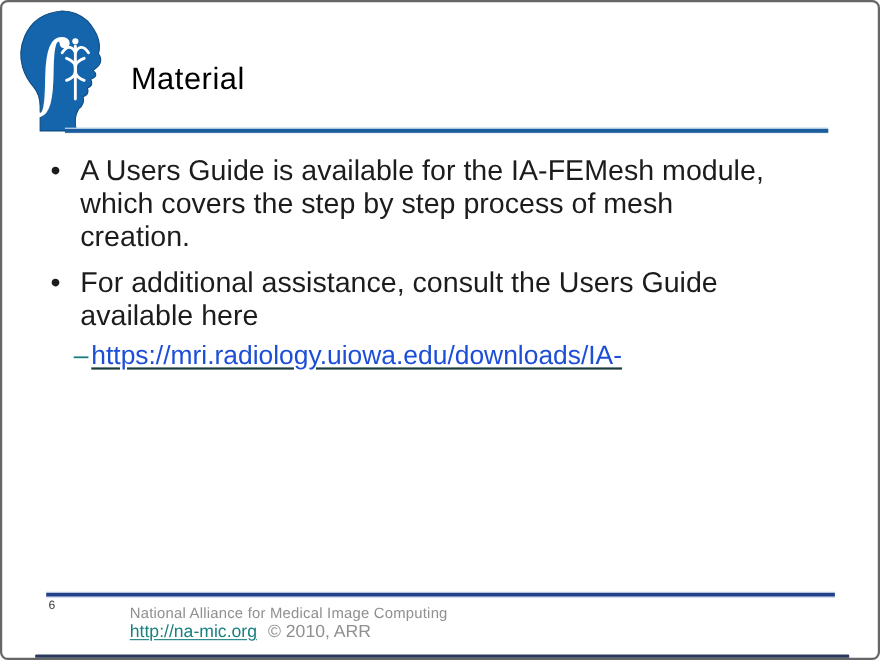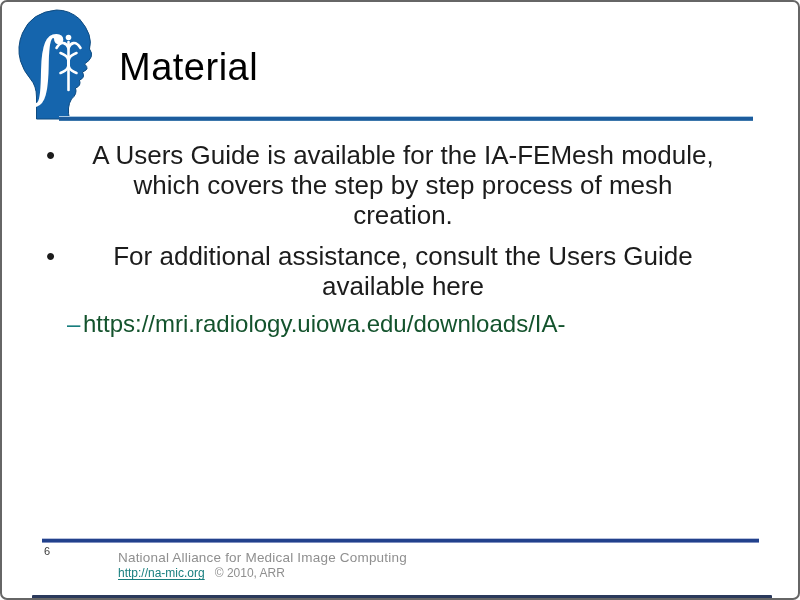--- a/index.html
+++ b/index.html
@@ -14,59 +14,60 @@
     font-family: "Liberation Sans", sans-serif;
   }
   .abs { position: absolute; }
 
   
   #logo { left: 8px; top: 5px; width: 103px; height: 114px; }
   #logo svg { width: 100%; height: 100%; display: block; }
 
   
   #title {
-    left: 117px; top: 46px;
-    font-size: 38px; line-height: 1;
+    left: 117px; top: 56px;
+    font-size: 28px; line-height: 1;
     color: #000000; letter-spacing: 0.5px;
   }
   #title-rule {
     left: 57px; top: 114px; width: 694px; height: 5px;
     background: linear-gradient(180deg, #aac9e2 0%, #aac9e2 22%, #1c5c9d 22%, #1c5c9d 78%, #3d77ac 78%, #3d77ac 100%);
   }
 
   
   .bullet { left: 44px; display: flex; align-items: flex-start; width: 700px; }
   .bullet-marker { width: 27px; flex: 0 0 27px; font-size: 26px; line-height: 30px; color: #1c1c1c; }
   .bullet-text {
     font-size: 26px; line-height: 30px; color: #1c1c1c;
-    white-space: pre-line; width: 660px; text-align: center;
+    white-space: pre-line; width: 660px;
   }
   #bullet-1 { top: 138px; }
   #bullet-2 { top: 239px; }
 
   
   #link-row { left: 65px; top: 305px; display: flex; align-items: flex-start; }
   #link-marker { font-size: 24px; line-height: 33px; color: #177d7d; flex: 0 0 16px; }
   #guide-link { text-decoration: none; display: block; cursor: pointer; }
   .link-line {
     display: table; 
-    font-size: 24px; line-height: 33px; color: #14532d;
+    font-size: 24px; line-height: 33px; color: #1d4ed8;
+    text-decoration: underline;
     text-decoration-thickness: 2px;
     text-decoration-color: #1c3a3a;
     text-underline-offset: 3px;
   }
 
   
   #footer-rule {
     left: 40px; top: 536px; width: 717px; height: 5px;
     background: linear-gradient(180deg, #b7c1dc 0%, #b7c1dc 20%, #22418c 20%, #22418c 78%, #8090c0 78%, #8090c0 100%);
   }
   #page-number { left: 42px; top: 543px; font-size: 11px; color: #3a3a3a; }
   #footer-org { left: 116px; top: 548px; font-size: 13.5px; color: #8f8f8f; letter-spacing: 0.2px; text-align: right; }
-  #footer-line2 { left: 116px; top: 564px; font-size: 12px; color: #8f8f8f; }
+  #footer-line2 { left: 116px; top: 564px; font-size: 16px; color: #8f8f8f; }
   #namic-link {
     color: #1a8080; text-decoration: underline;
     text-decoration-color: #1a8080; text-underline-offset: 2px;
     cursor: pointer; margin-right: 10px;
   }
   #bottom-bar {
     left: 30px; top: 593px; width: 740px; height: 5px;
     background: #2b3a5c; border-radius: 1px;
   }
 </style>

